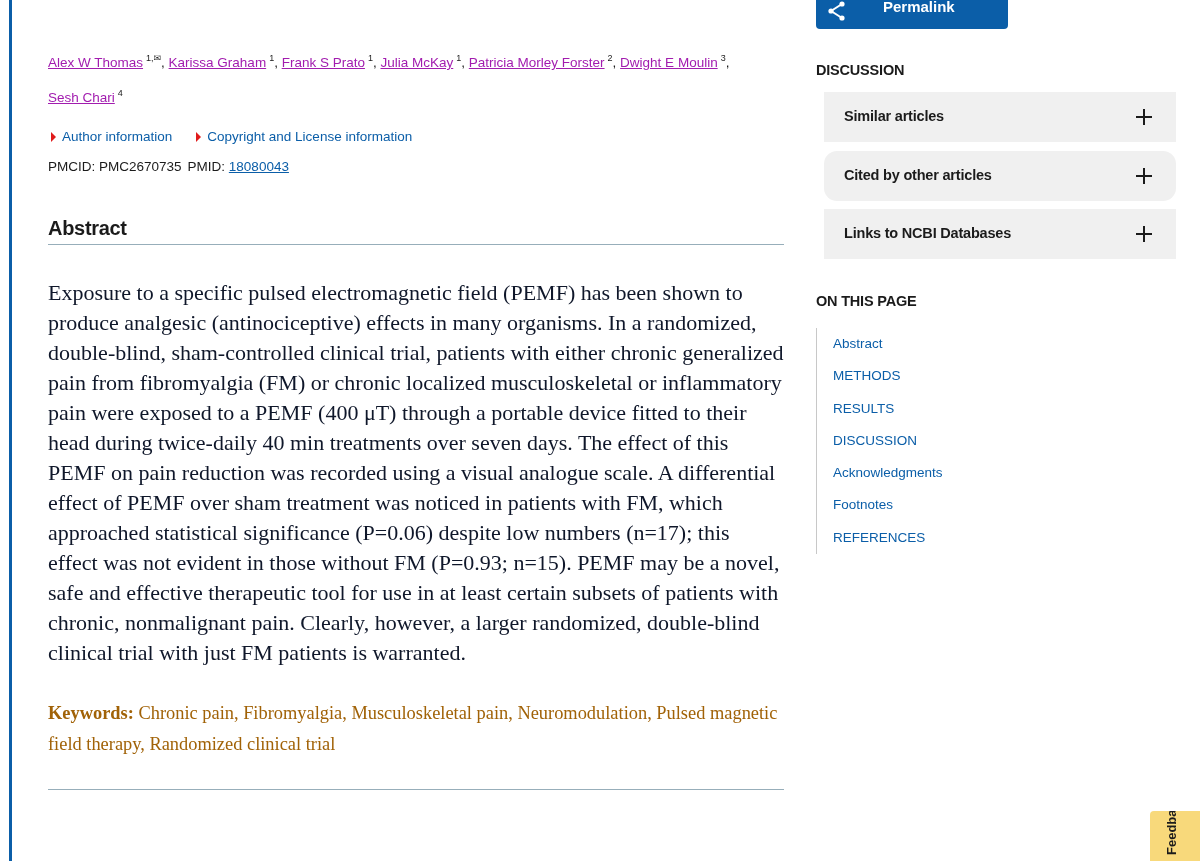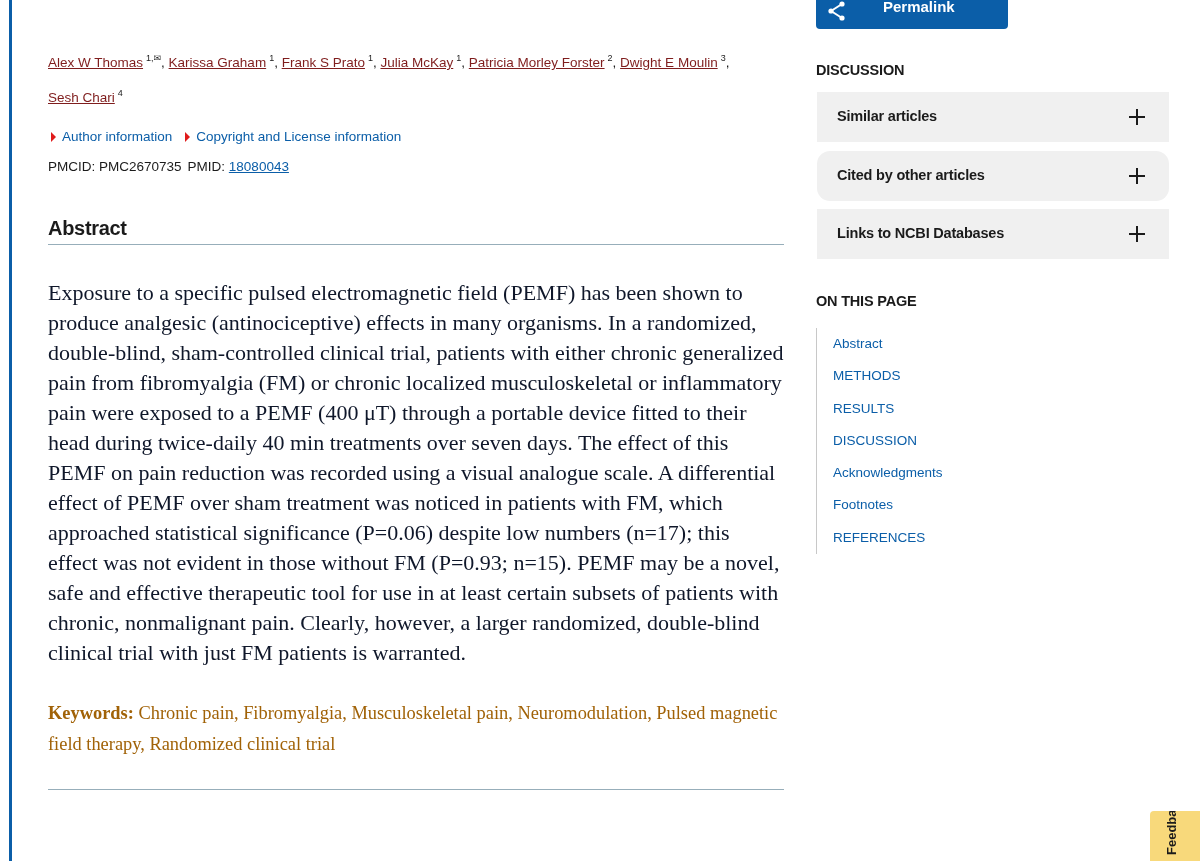--- a/index.html
+++ b/index.html
@@ -4,41 +4,41 @@
   <style>
     * { box-sizing: border-box; margin: 0; padding: 0; }
     html, body { width: 1200px; height: 861px; overflow: hidden; background: #ffffff; }
     body { position: relative; font-family: "Liberation Sans", "DejaVu Sans", sans-serif; color: #1b1b1b; }
 
     .left-rule { position: absolute; left: 9px; top: 0; width: 3px; height: 861px; background: #0b5ea8; }
 
     .main { position: absolute; left: 48px; top: 30px; width: 736px; }
     .title { font-family: "Liberation Sans", sans-serif; font-weight: bold; font-size: 21px; line-height: 30px; color: #1b1b1b; letter-spacing: -0.3px; }
     .authors { margin-top: 13px; font-size: 13.5px; line-height: 30px; color: #1b1b1b; }
-    .authors a { color: #7f1d1d; text-decoration: underline; }
+    .authors a { color: #a21caf; text-decoration: underline; }
     .authors sup { font-size: 9px; vertical-align: 6px; margin-left: 3px; }
-    .info-links { margin-top: 14px; font-size: 13.5px; line-height: 20px; display: flex; gap: 10px; }
+    .info-links { margin-top: 14px; font-size: 13.5px; line-height: 20px; display: flex; gap: 21px; }
     .info-link { color: #0b5ea8; display: inline-flex; align-items: center; cursor: pointer; }
     .tri { display: inline-block; width: 0; height: 0; border-top: 5px solid transparent; border-bottom: 5px solid transparent; border-left: 5px solid #e01b1b; margin: 0 6px 0 3px; }
     .ids { margin-top: 10px; font-size: 13.5px; line-height: 20px; color: #1b1b1b; }
     .ids a { color: #0b5ea8; text-decoration: underline; }
     .ids .sp { display: inline-block; width: 6px; }
 
     .section-head { margin-top: 40px; font-family: "Liberation Sans", sans-serif; font-size: 20px; color: #1b1b1b; padding-bottom: 4px; border-bottom: 1px solid #97aeba; letter-spacing: -0.3px; }
     .abstract-text { margin-top: 33px; font-family: "Liberation Serif", serif; font-size: 22px; line-height: 30px; color: #0f172a; }
     .keywords { margin-top: 30px; font-family: "Liberation Serif", serif; font-size: 18.4px; line-height: 31px; color: #a16207; }
     .keywords b { font-weight: bold; }
     .bottom-rule { margin-top: 29px; border-bottom: 1px solid #97aeba; }
 
     .side { position: absolute; left: 816px; top: 0; width: 352px; }
     .permalink { position: absolute; left: 0; top: -12px; width: 192px; height: 41px; background: #0b5ea8; border-radius: 0 0 4px 4px; color: #fff; font-weight: bold; font-size: 15px; display: flex; align-items: center; cursor: pointer; }
     .permalink .share { position: absolute; left: 10px; top: 12px; width: 22px; height: 22px; }
     .permalink .lbl { position: absolute; left: 67px; top: 10px; }
     .side-head { position: absolute; left: 0; font-weight: bold; font-size: 14.5px; color: #1b1b1b; letter-spacing: -0.2px; }
-    .accordion { position: absolute; left: 1px; width: 352px; height: 50px; background: #f0f0f0; cursor: pointer; }
+    .accordion { position: absolute; left: 8px; width: 352px; height: 50px; background: #f0f0f0; cursor: pointer; }
     .accordion .acc-lbl { position: absolute; left: 20px; top: 16px; font-weight: bold; font-size: 14.5px; color: #1b1b1b; letter-spacing: -0.2px; }
     .accordion .plus { position: absolute; left: 312px; top: 17px; width: 16px; height: 16px; }
     .accordion .plus::before { content: ""; position: absolute; left: 0; top: 7px; width: 16px; height: 2px; background: #1b1b1b; }
     .accordion .plus::after { content: ""; position: absolute; left: 7px; top: 0; width: 2px; height: 16px; background: #1b1b1b; }
 
     .toc { position: absolute; left: 0; top: 328px; border-left: 1px solid #c8c8c8; padding-left: 16px; height: 226px; }
     .toc-item { display: block; color: #0b5ea8; font-size: 13.5px; height: 32.3px; line-height: 18px; cursor: pointer; }
     .toc-item:first-child { margin-top: 7px; }
 
     .feedback { position: absolute; left: 1150px; top: 811px; width: 52px; height: 60px; background: #f8d97b; border-radius: 4px 0 0 0; overflow: hidden; cursor: pointer; }

